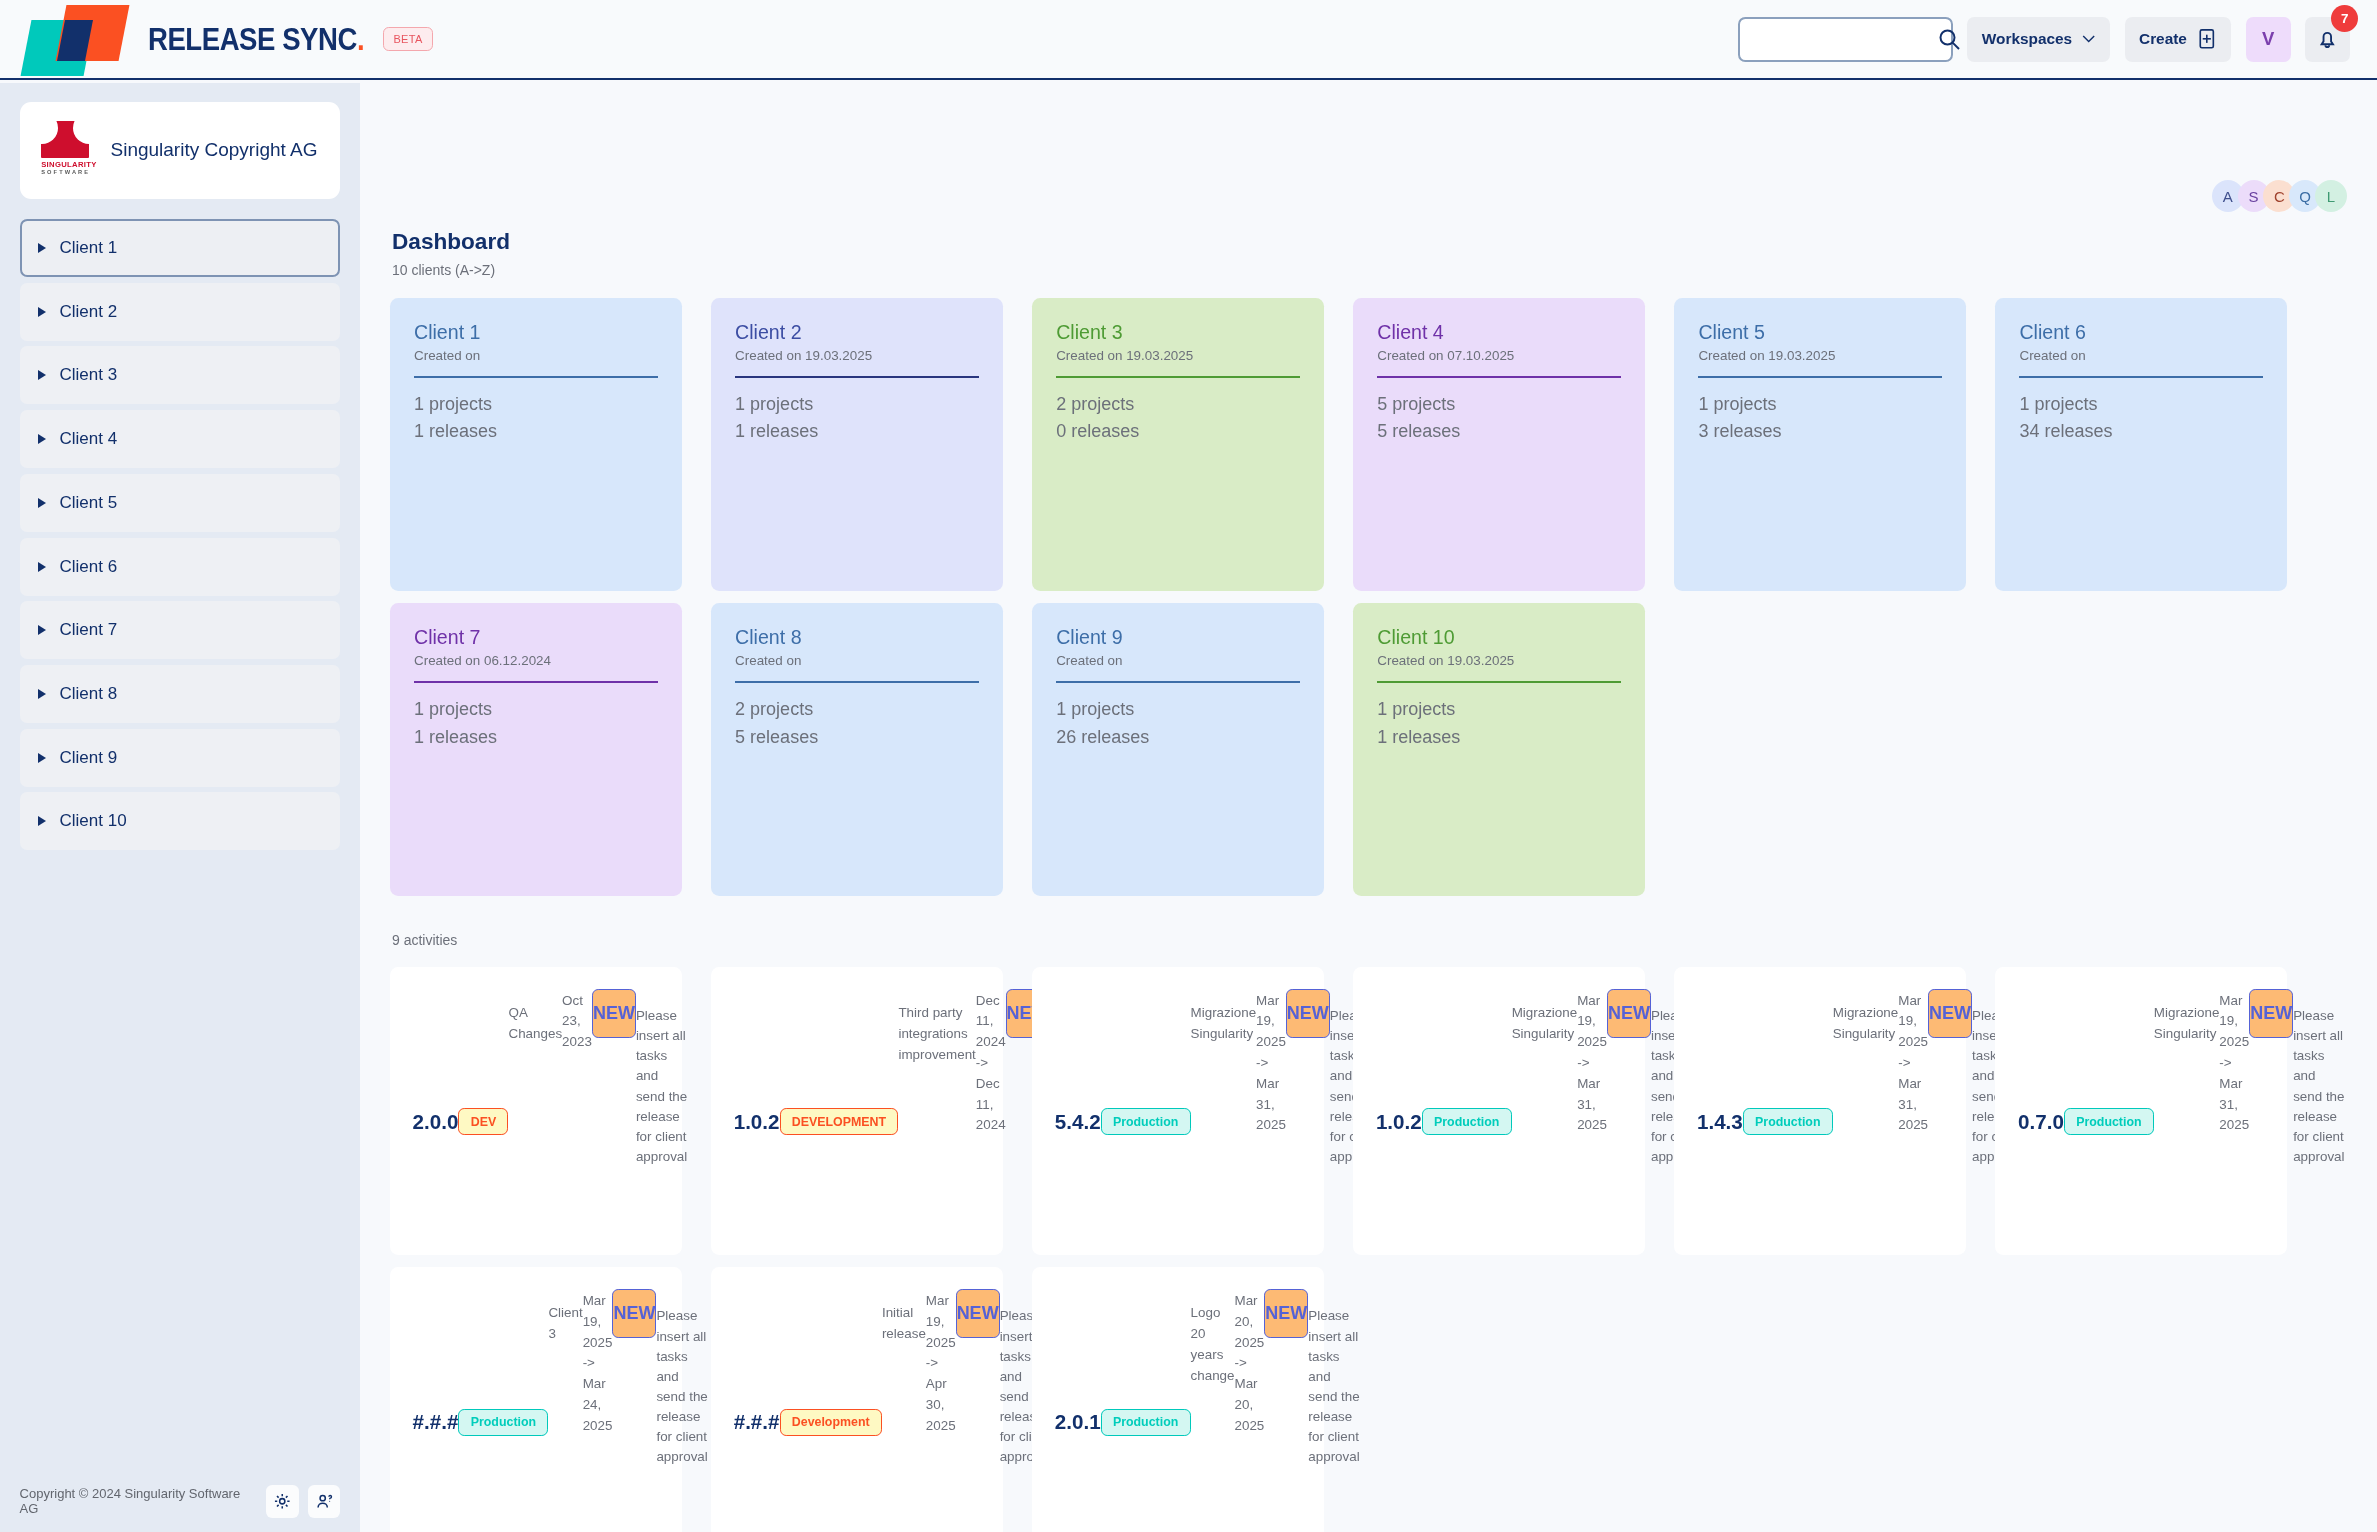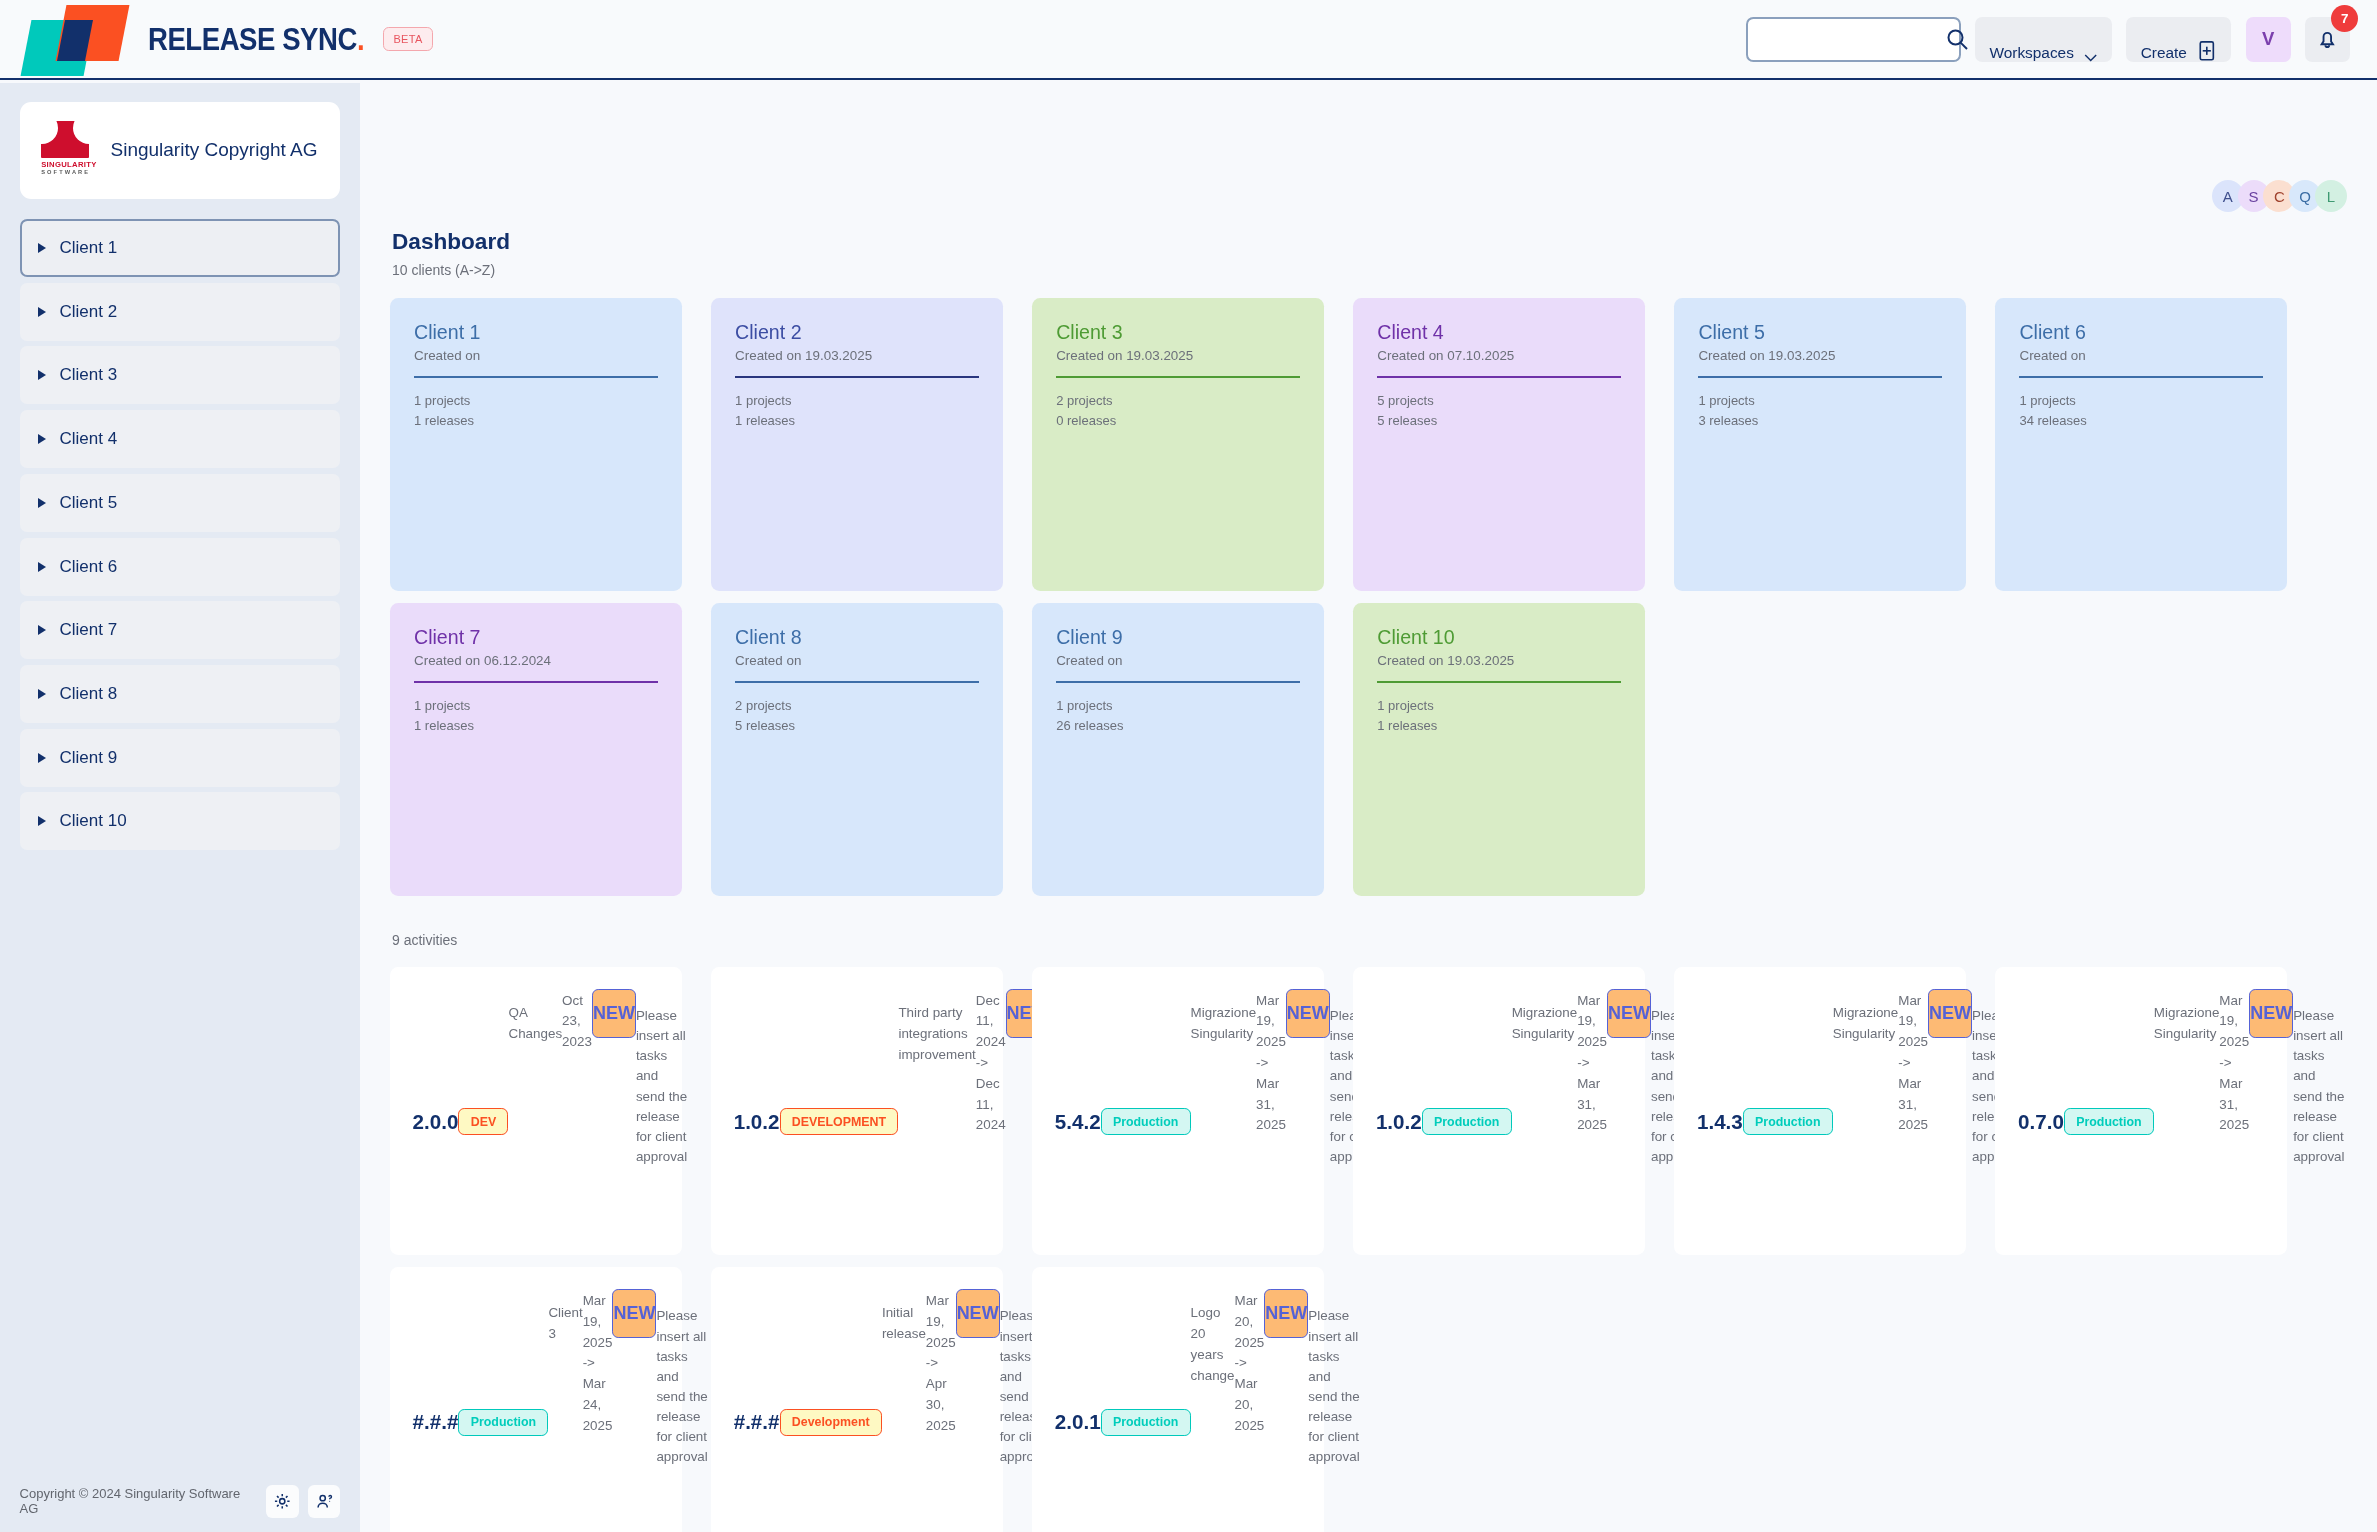--- a/index.html
+++ b/index.html
@@ -54,24 +54,24 @@
     display: flex; align-items: center; padding: 0 11.3px;
     position: relative;
   }
   .search-box input {
     flex: 1; border: none; outline: none; background: transparent;
     font-family: "Liberation Sans", sans-serif; font-size: 14.4px; color: #12306b;
   }
   .search-box .mag { width: 24px; height: 24px; flex: 0 0 24px; }
   .tb-btn {
     height: 45px; background: #ebedf1; border: none; border-radius: 7.2px;
-    display: flex; align-items: flex-end; gap: 10.3px;
+    display: flex; align-items: center; gap: 10.3px;
     padding: 0 14.4px; cursor: pointer;
     font-family: "Liberation Sans", sans-serif;
-    font-size: 15.4px; font-weight: 400; color: #12306b;
+    font-size: 15.4px; font-weight: 700; color: #12306b;
   }
   .chev { width: 13.4px; height: 7.7px; }
   .avatar-btn {
     width: 45px; height: 45px; background: #eedcfb; border-radius: 7.2px;
     display: flex; align-items: center; justify-content: center;
     font-size: 18.5px; font-weight: 700; color: #7b3fad; cursor: pointer;
   }
   .bell-btn {
     width: 45px; height: 45px; background: #ebedf1; border-radius: 7.2px;
     display: flex; align-items: center; justify-content: center;
@@ -175,21 +175,21 @@
     position: absolute; top: 215px; left: 30px;
     display: grid; grid-template-columns: repeat(6, 316px);
     column-gap: 5.1px; row-gap: 12.4px;
   }
   .cl-card {
     width: 292px; height: 293px; border-radius: 8.2px; padding: 22.6px 24px 0 24px;
   }
   .cl-title { font-size: 19.6px; margin-bottom: 4.1px; }
   .cl-created { font-size: 13.4px; color: #6c707a; }
   .cl-rule { height: 1.5px; margin: 13.4px 0 13.4px 0; }
-  .cl-count { font-size: 13px; color: #6c707a; line-height: 1.52; }
+  .cl-count { font-size: 18px; color: #6c707a; line-height: 1.52; }
 
   .cl-blue   { background: #d7e7fb; }
   .cl-blue   .cl-title { color: #3d6ea8; }
   .cl-blue   .cl-rule  { background: #3d6ea8; }
   .cl-indigo { background: #dfe3fb; }
   .cl-indigo .cl-title { color: #3c4da3; }
   .cl-indigo .cl-rule  { background: #29357e; }
   .cl-green  { background: #d9ecc6; }
   .cl-green  .cl-title { color: #4e9b34; }
   .cl-green  .cl-rule  { background: #4e9b34; }

